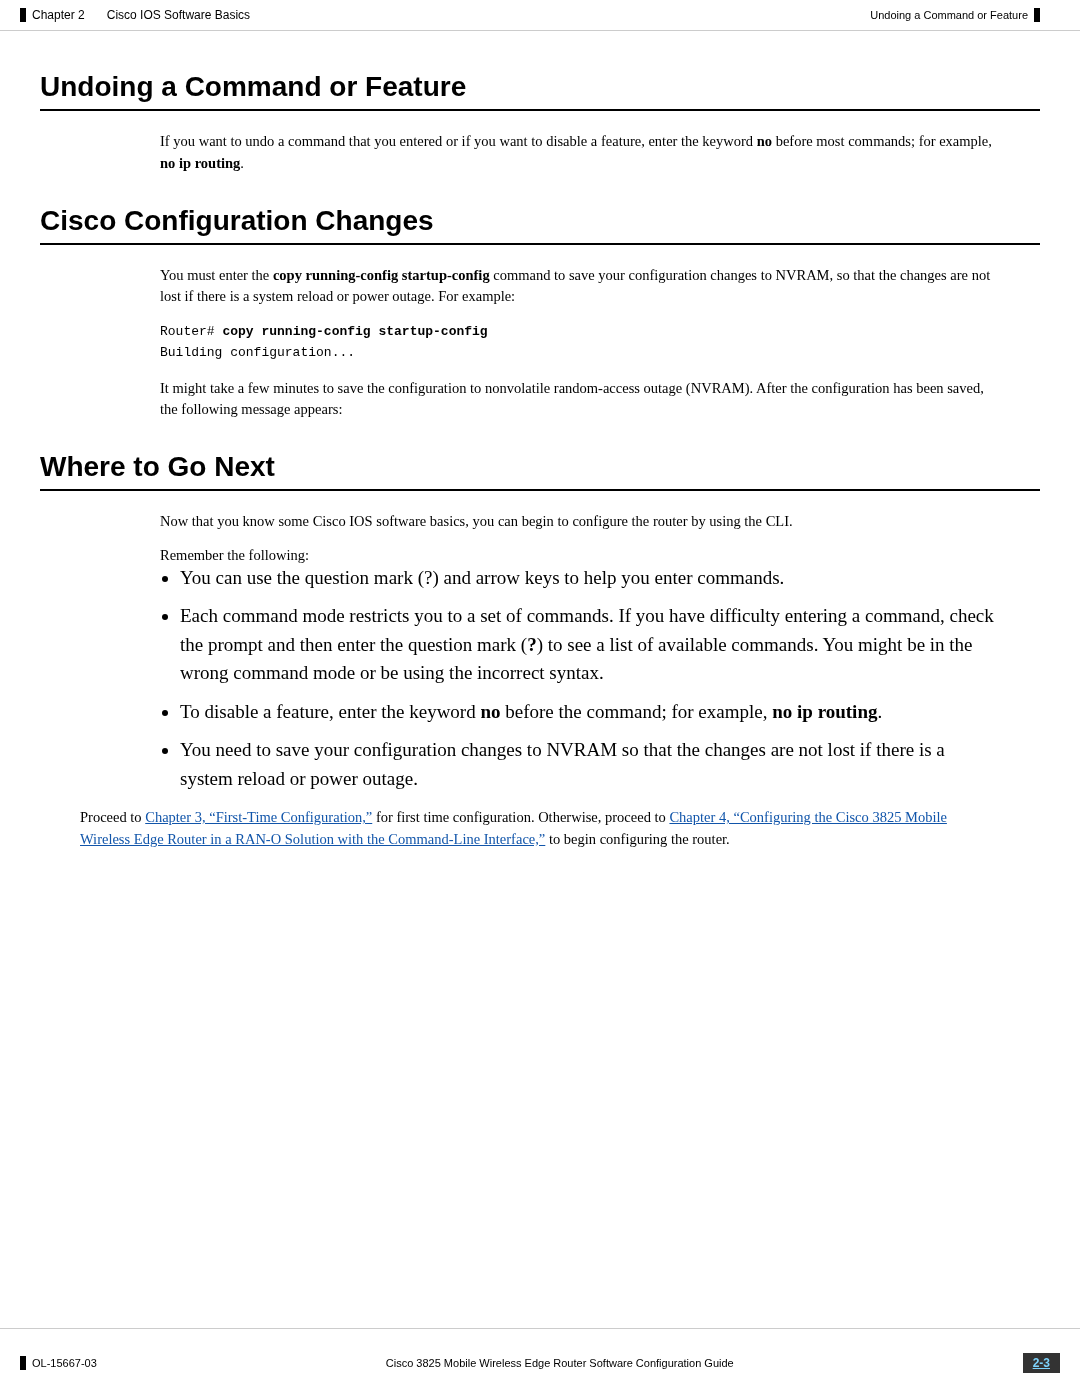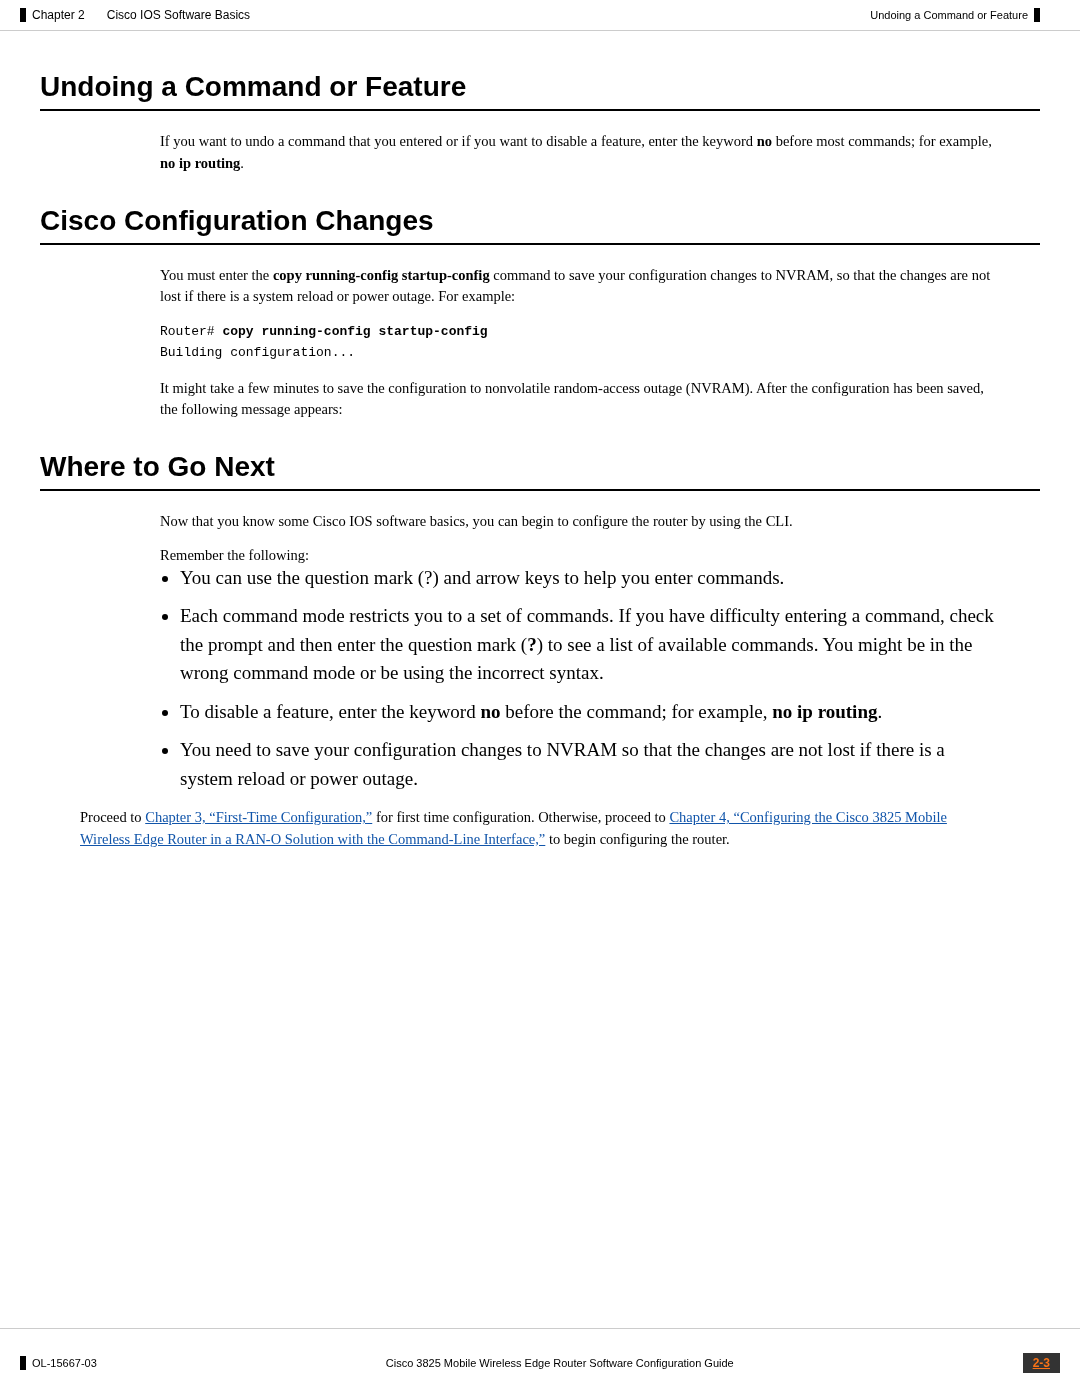--- a/index.html
+++ b/index.html
@@ -155,21 +155,21 @@
     }
 
     .footer-center {
       font-size: 11px;
       font-family: Arial, sans-serif;
       text-align: center;
     }
 
     .footer-right {
       background: #333;
-      color: #f97316;
+      color: #7dd3fc;
       padding: 3px 10px;
       font-size: 12px;
       font-weight: bold;
       font-family: Arial, sans-serif;
       text-decoration: underline;
     }
 
     .section-gap {
       margin-top: 30px;
     }

